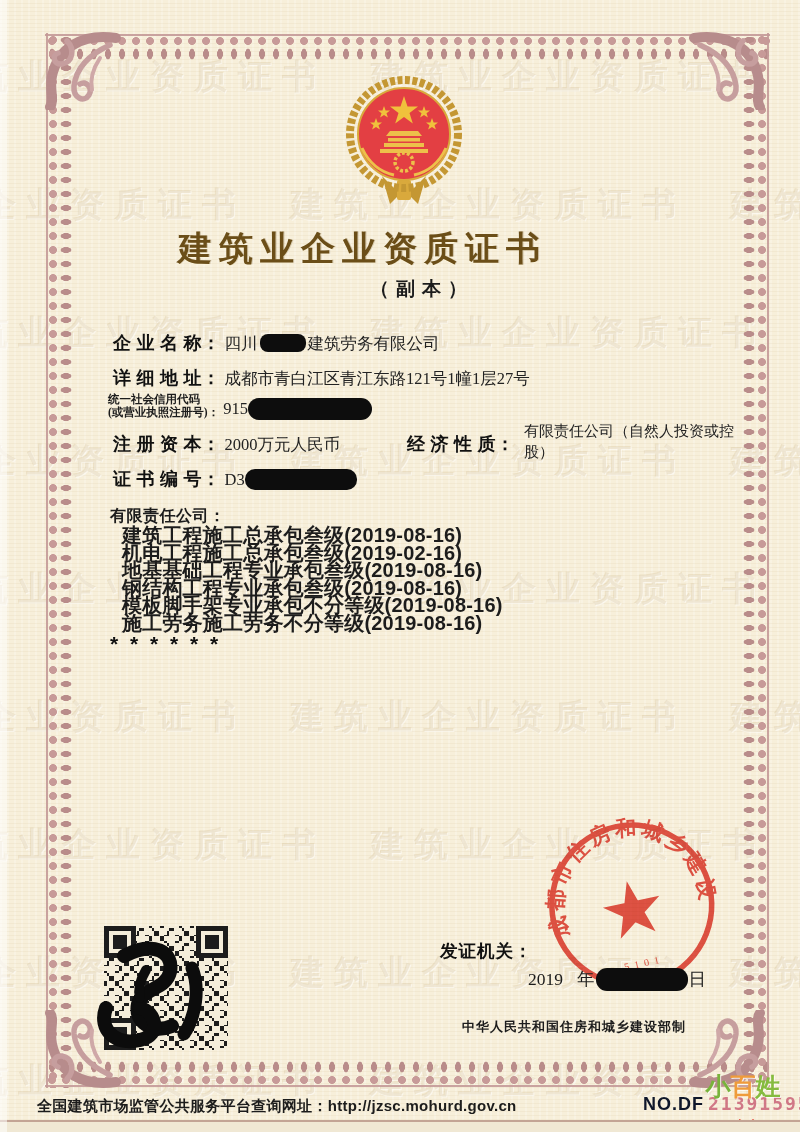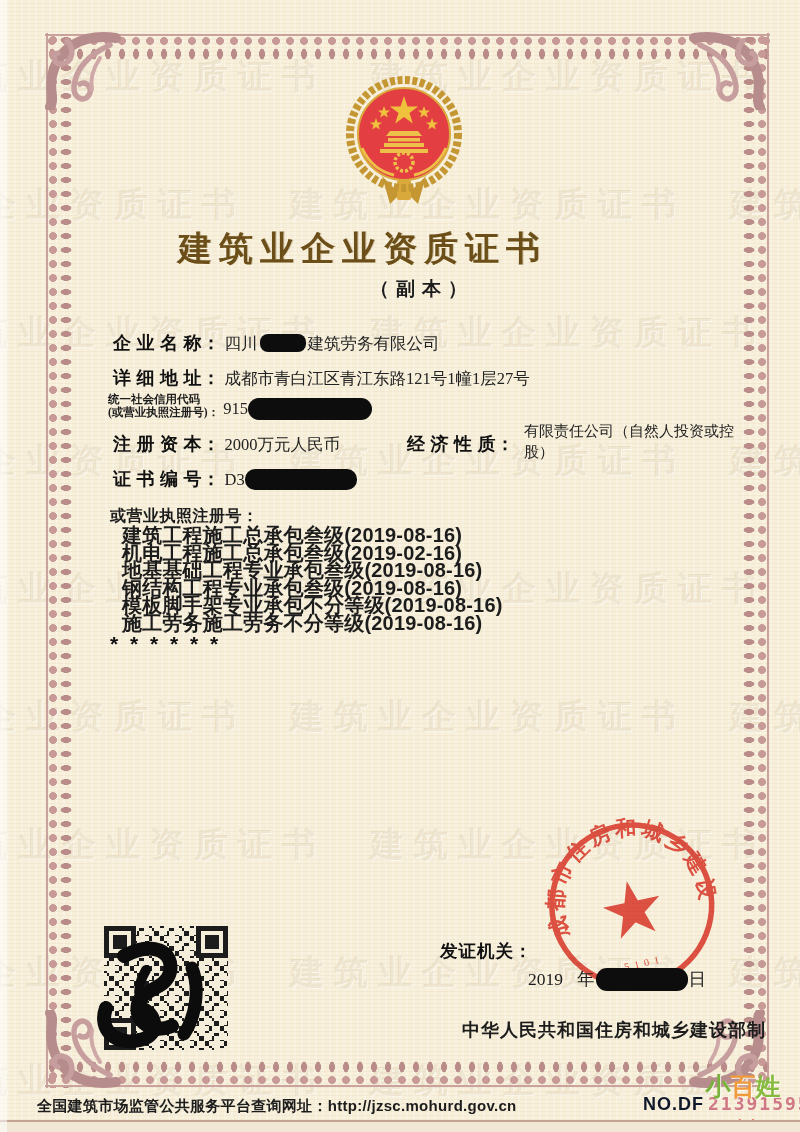--- a/index.html
+++ b/index.html
@@ -69,21 +69,21 @@
   .quals .head{font-weight:bold;font-size:16px;letter-spacing:.5px;}
   .quals .item{font-weight:bold;font-size:20px;line-height:17.6px;margin-left:12px;letter-spacing:.2px;}
   .stars{margin-top:4px;font-weight:bold;font-size:21px;letter-spacing:3px;line-height:14px;color:#111;}
   
   .seal{position:absolute;left:544px;top:818px;width:176px;height:176px;z-index:3;transform:rotate(-12deg);
         opacity:.92;mix-blend-mode:multiply;}
   .r-issuer{left:440px;top:939px;font-size:17px;}
   .r-issuer .lbl{font-size:17.5px;letter-spacing:1px;}
   .r-date-line{left:528px;top:967px;z-index:4;font-size:17.5px;}
   .r-date-line .yu{margin-left:14px;}
-  .r-madeby{left:462px;top:1018px;font-size:18px;font-weight:bold;letter-spacing:1px;}
+  .r-madeby{left:462px;top:1018px;font-size:13px;font-weight:bold;letter-spacing:1px;}
   
   .qr{position:absolute;left:104px;top:926px;width:124px;height:124px;z-index:2;background:
       repeating-conic-gradient(#f4edda 0 25%,transparent 0 50%) 3px 2px/15px 15px,
       repeating-conic-gradient(#1c1c1c 0 25%,transparent 0 50%) 0 0/10px 10px,#f4edda;}
   .qr .f{position:absolute;width:32px;height:32px;border:5px solid #1c1c1c;background:#f4edda;box-sizing:border-box;}
   .qr .f::after{content:"";position:absolute;inset:4px;background:#1c1c1c;}
   .f1{left:0;top:0;} .f2{right:0;top:0;} .f3{left:0;bottom:0;}
   .scribble{position:absolute;left:90px;top:936px;width:152px;height:122px;z-index:6;}
   
   .f-url{position:absolute;left:37px;top:1097px;z-index:2;font-family:"Liberation Sans","DejaVu Sans",sans-serif;
@@ -205,21 +205,21 @@
   </div>
   <div class="r-econ-v val">有限责任公司（自然人投资或控股）</div>
 
   <div class="row r-certno">
     <span class="lbl">证 书 编 号：</span>
     <span class="val"><span>D3</span><span class="redact rd-cert"></span></span>
   </div>
 
 
   <div class="quals">
-    <div class="head">或营业执照注册号：</div>
+    <div class="head">有限责任公司：</div>
     <div class="item">建筑工程施工总承包叁级(2019-08-16)</div>
     <div class="item">机电工程施工总承包叁级(2019-02-16)</div>
     <div class="item">地基基础工程专业承包叁级(2019-08-16)</div>
     <div class="item">钢结构工程专业承包叁级(2019-08-16)</div>
     <div class="item">模板脚手架专业承包不分等级(2019-08-16)</div>
     <div class="item">施工劳务施工劳务不分等级(2019-08-16)</div>
     <div class="stars">* * * * * *</div>
   </div>
 
   <svg class="seal" viewBox="0 0 174 174">

